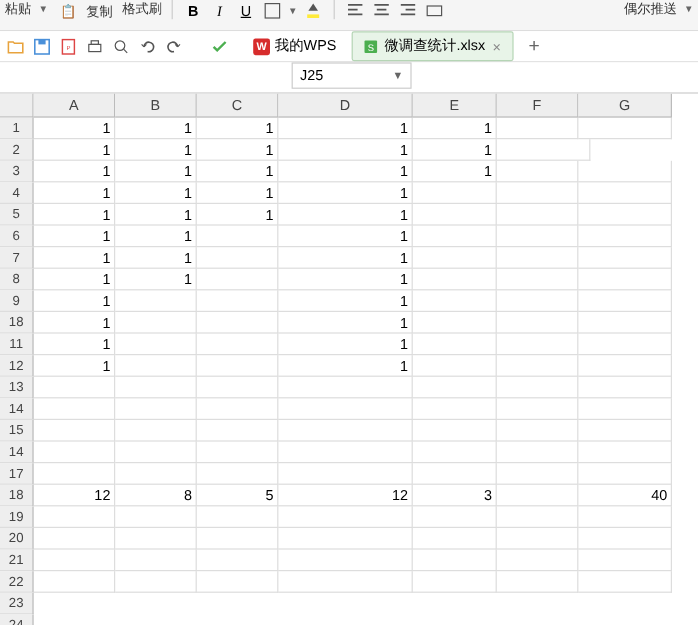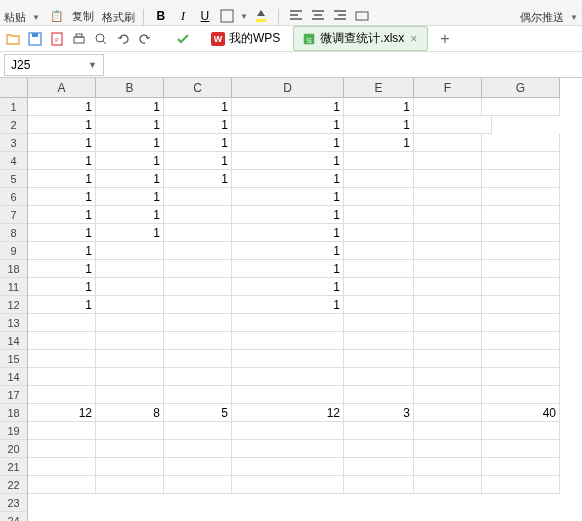--- a/index.html
+++ b/index.html
@@ -1,30 +1,30 @@
 <!DOCTYPE html>
 <html><head>
 <meta charset="utf-8">
 <style>
 * { box-sizing: border-box; margin: 0; padding: 0; }
 body { font-family: "Microsoft YaHei", Arial, sans-serif; font-size: 12px; background: #fff; overflow: hidden; width: 582px; height: 521px; }
 
-.toolbar-top { height: 26px; background: #f5f5f5; border-bottom: 1px solid #ddd; display: flex; align-items: flex-end; padding: 0 4px; gap: 8px; }
+.toolbar-top { height: 26px; background: #f5f5f5; border-bottom: 1px solid #ddd; display: flex; align-items: flex-start; padding: 0 4px; gap: 8px; }
 .toolbar-top .group { display: flex; align-items: center; gap: 6px; }
 .toolbar-top .sep { width: 1px; height: 16px; background: #ccc; }
 
 .toolbar-second { height: 26px; background: #fff; border-bottom: 1px solid #ddd; display: flex; align-items: center; padding: 0 4px; gap: 4px; }
 .icon-btn { width: 18px; height: 18px; display: flex; align-items: center; justify-content: center; cursor: pointer; }
 .icon-btn svg { width: 16px; height: 16px; }
 .tab { display: flex; align-items: center; gap: 4px; padding: 3px 8px; border: 1px solid transparent; font-size: 12px; cursor: pointer; }
 .tab.active { background: #e8f4e8; border: 1px solid #b5d5b5; border-radius: 2px; }
 .tab-close { color: #888; font-size: 12px; cursor: pointer; padding: 0 2px; }
 .tab-add { font-size: 16px; color: #666; padding: 0 8px; cursor: pointer; }
 
-.formula-bar { height: 26px; background: #fff; border-bottom: 1px solid #ccc; display: flex; align-items: center; }
+.formula-bar { height: 26px; background: #fff; border-bottom: 1px solid #ccc; display: flex; align-items: center; flex-direction: column; }
 .name-box { width: 100px; height: 22px; border: 1px solid #ccc; margin-left: 4px; display: flex; align-items: center; padding: 0 6px; font-size: 12px; cursor: text; justify-content: space-between; }
 .name-box .dd { color: #666; font-size: 9px; }
 .fx-area { display: flex; align-items: center; margin-left: 40px; gap: 6px; }
 .fx-label { font-style: italic; font-family: serif; font-size: 13px; color: #666; }
 .fx-input { border: none; outline: none; width: 300px; }
 
 .grid-wrap { position: relative; overflow: hidden; }
 .corner { position: absolute; top: 0; left: 0; width: 28px; height: 20px; background: #eee; border-right: 1px solid #bbb; border-bottom: 1px solid #bbb; }
 .col-headers { position: absolute; top: 0; left: 28px; height: 20px; display: flex; }
 .col-h { background: #eee; border-right: 1px solid #bbb; border-bottom: 1px solid #bbb; text-align: center; line-height: 20px; font-size: 12px; color: #444; }

